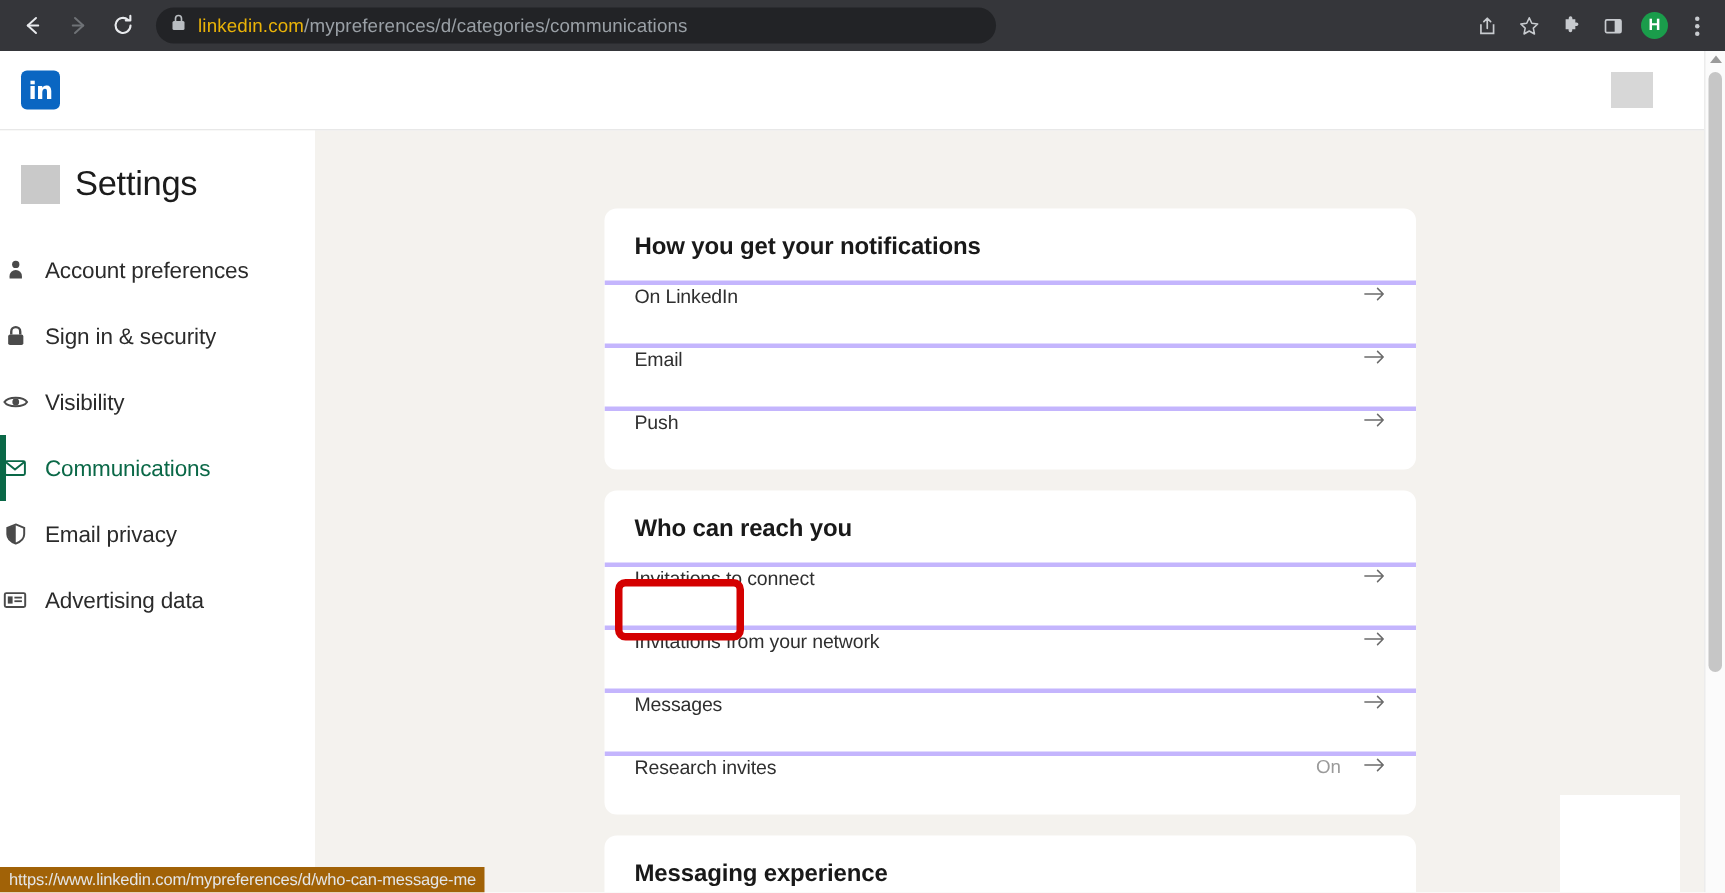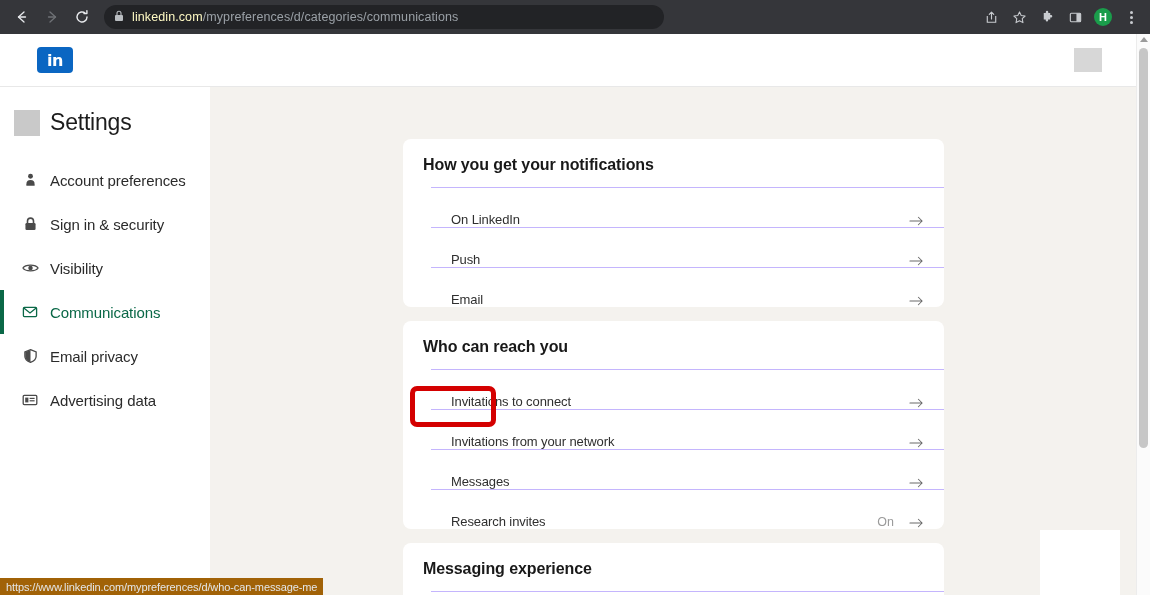--- a/index.html
+++ b/index.html
@@ -51,21 +51,21 @@
     padding: 0 10px;
   }
   .lock-ico { margin-right: 8px; flex: none; }
   .url-text {
     font-size: 12.5px;
     color: #9aa0a6;
     white-space: nowrap;
     overflow: hidden;
     letter-spacing: .1px;
   }
-  .url-text b { color: #fef9c3; font-weight: normal; }
+  .url-text b { color: #eab308; font-weight: normal; }
   .chrome-right {
     position: absolute;
     right: 6px;
     top: 0;
     height: 34px;
     display: flex;
     align-items: center;
     gap: 2px;
   }
   .chrome-ico {
@@ -112,22 +112,22 @@
     position: absolute;
     top: 0; left: 0;
     width: 1136px;
     height: 52px;
     background: #ffffff;
     border-bottom: 1px solid #e8e8e8;
     display: flex;
     align-items: center;
   }
   .li-logo {
-    margin-left: 37px;
-    width: 36px; height: 26px;
+    margin-left: 14px;
+    width: 26px; height: 26px;
     border-radius: 4px;
     background: #0a66c2;
     color: #fff;
     font-weight: bold;
     font-size: 16px;
     display: flex;
     align-items: center;
     justify-content: center;
     letter-spacing: -0.5px;
     font-family: "DejaVu Sans", sans-serif;
@@ -165,21 +165,20 @@
     color: #1c1c1c;
     font-weight: normal;
     letter-spacing: -0.2px;
   }
   .nav-list { margin-top: 22px; }
   .nav-item {
     position: relative;
     display: flex;
     align-items: center;
     height: 44px;
-    padding-left: 20px;
     box-sizing: border-box;
     text-align: right;
   }
   .nav-item .nav-ico {
     width: 20px;
     display: flex;
     align-items: center;
     justify-content: center;
     flex: none;
   }
@@ -221,26 +220,25 @@
   }
   .card-title {
     font-size: 16px;
     color: #191919;
     font-weight: bold;
     padding: 17px 20px 13px 20px;
     letter-spacing: -0.1px;
   }
   .row {
     display: flex;
-    align-items: flex-end;
+    align-items: flex-start;
     height: 39px;
     padding: 0 20px;
-    border-top: 1px solid #c4b5fd;
+    border-top: 3px solid #c4b5fd;
     position: relative;
-    margin-left: 28px;
   }
   .row-label {
     font-size: 13px;
     color: #2f2f2f;
     flex: 1;
     letter-spacing: -0.1px;
   }
   .row-value {
     font-size: 12.5px;
     color: #9a9a9a;
@@ -483,30 +481,30 @@
         <div class="row">
           <span class="row-label">On LinkedIn</span>
           <span class="row-value"></span>
           <span class="row-arrow">
             <svg width="15" height="12" viewBox="0 0 16 12">
                 <path d="M1 6 H14 M10 2 L14 6 L10 10" fill="none" stroke="#6b6b6b" stroke-width="1.1" stroke-linecap="round" stroke-linejoin="round"></path>
               </svg>
           </span>
         </div>
         <div class="row">
+          <span class="row-label">Email</span>
+          <span class="row-value"></span>
+          <span class="row-arrow">
+            <svg width="15" height="12" viewBox="0 0 16 12">
+                <path d="M1 6 H14 M10 2 L14 6 L10 10" fill="none" stroke="#6b6b6b" stroke-width="1.1" stroke-linecap="round" stroke-linejoin="round"></path>
+              </svg>
+          </span>
+        </div>
+        <div class="row">
           <span class="row-label">Push</span>
-          <span class="row-value"></span>
-          <span class="row-arrow">
-            <svg width="15" height="12" viewBox="0 0 16 12">
-                <path d="M1 6 H14 M10 2 L14 6 L10 10" fill="none" stroke="#6b6b6b" stroke-width="1.1" stroke-linecap="round" stroke-linejoin="round"></path>
-              </svg>
-          </span>
-        </div>
-        <div class="row">
-          <span class="row-label">Email</span>
           <span class="row-value"></span>
           <span class="row-arrow">
             <svg width="15" height="12" viewBox="0 0 16 12">
                 <path d="M1 6 H14 M10 2 L14 6 L10 10" fill="none" stroke="#6b6b6b" stroke-width="1.1" stroke-linecap="round" stroke-linejoin="round"></path>
               </svg>
           </span>
         </div>
       </div>
 
       <div class="card">

